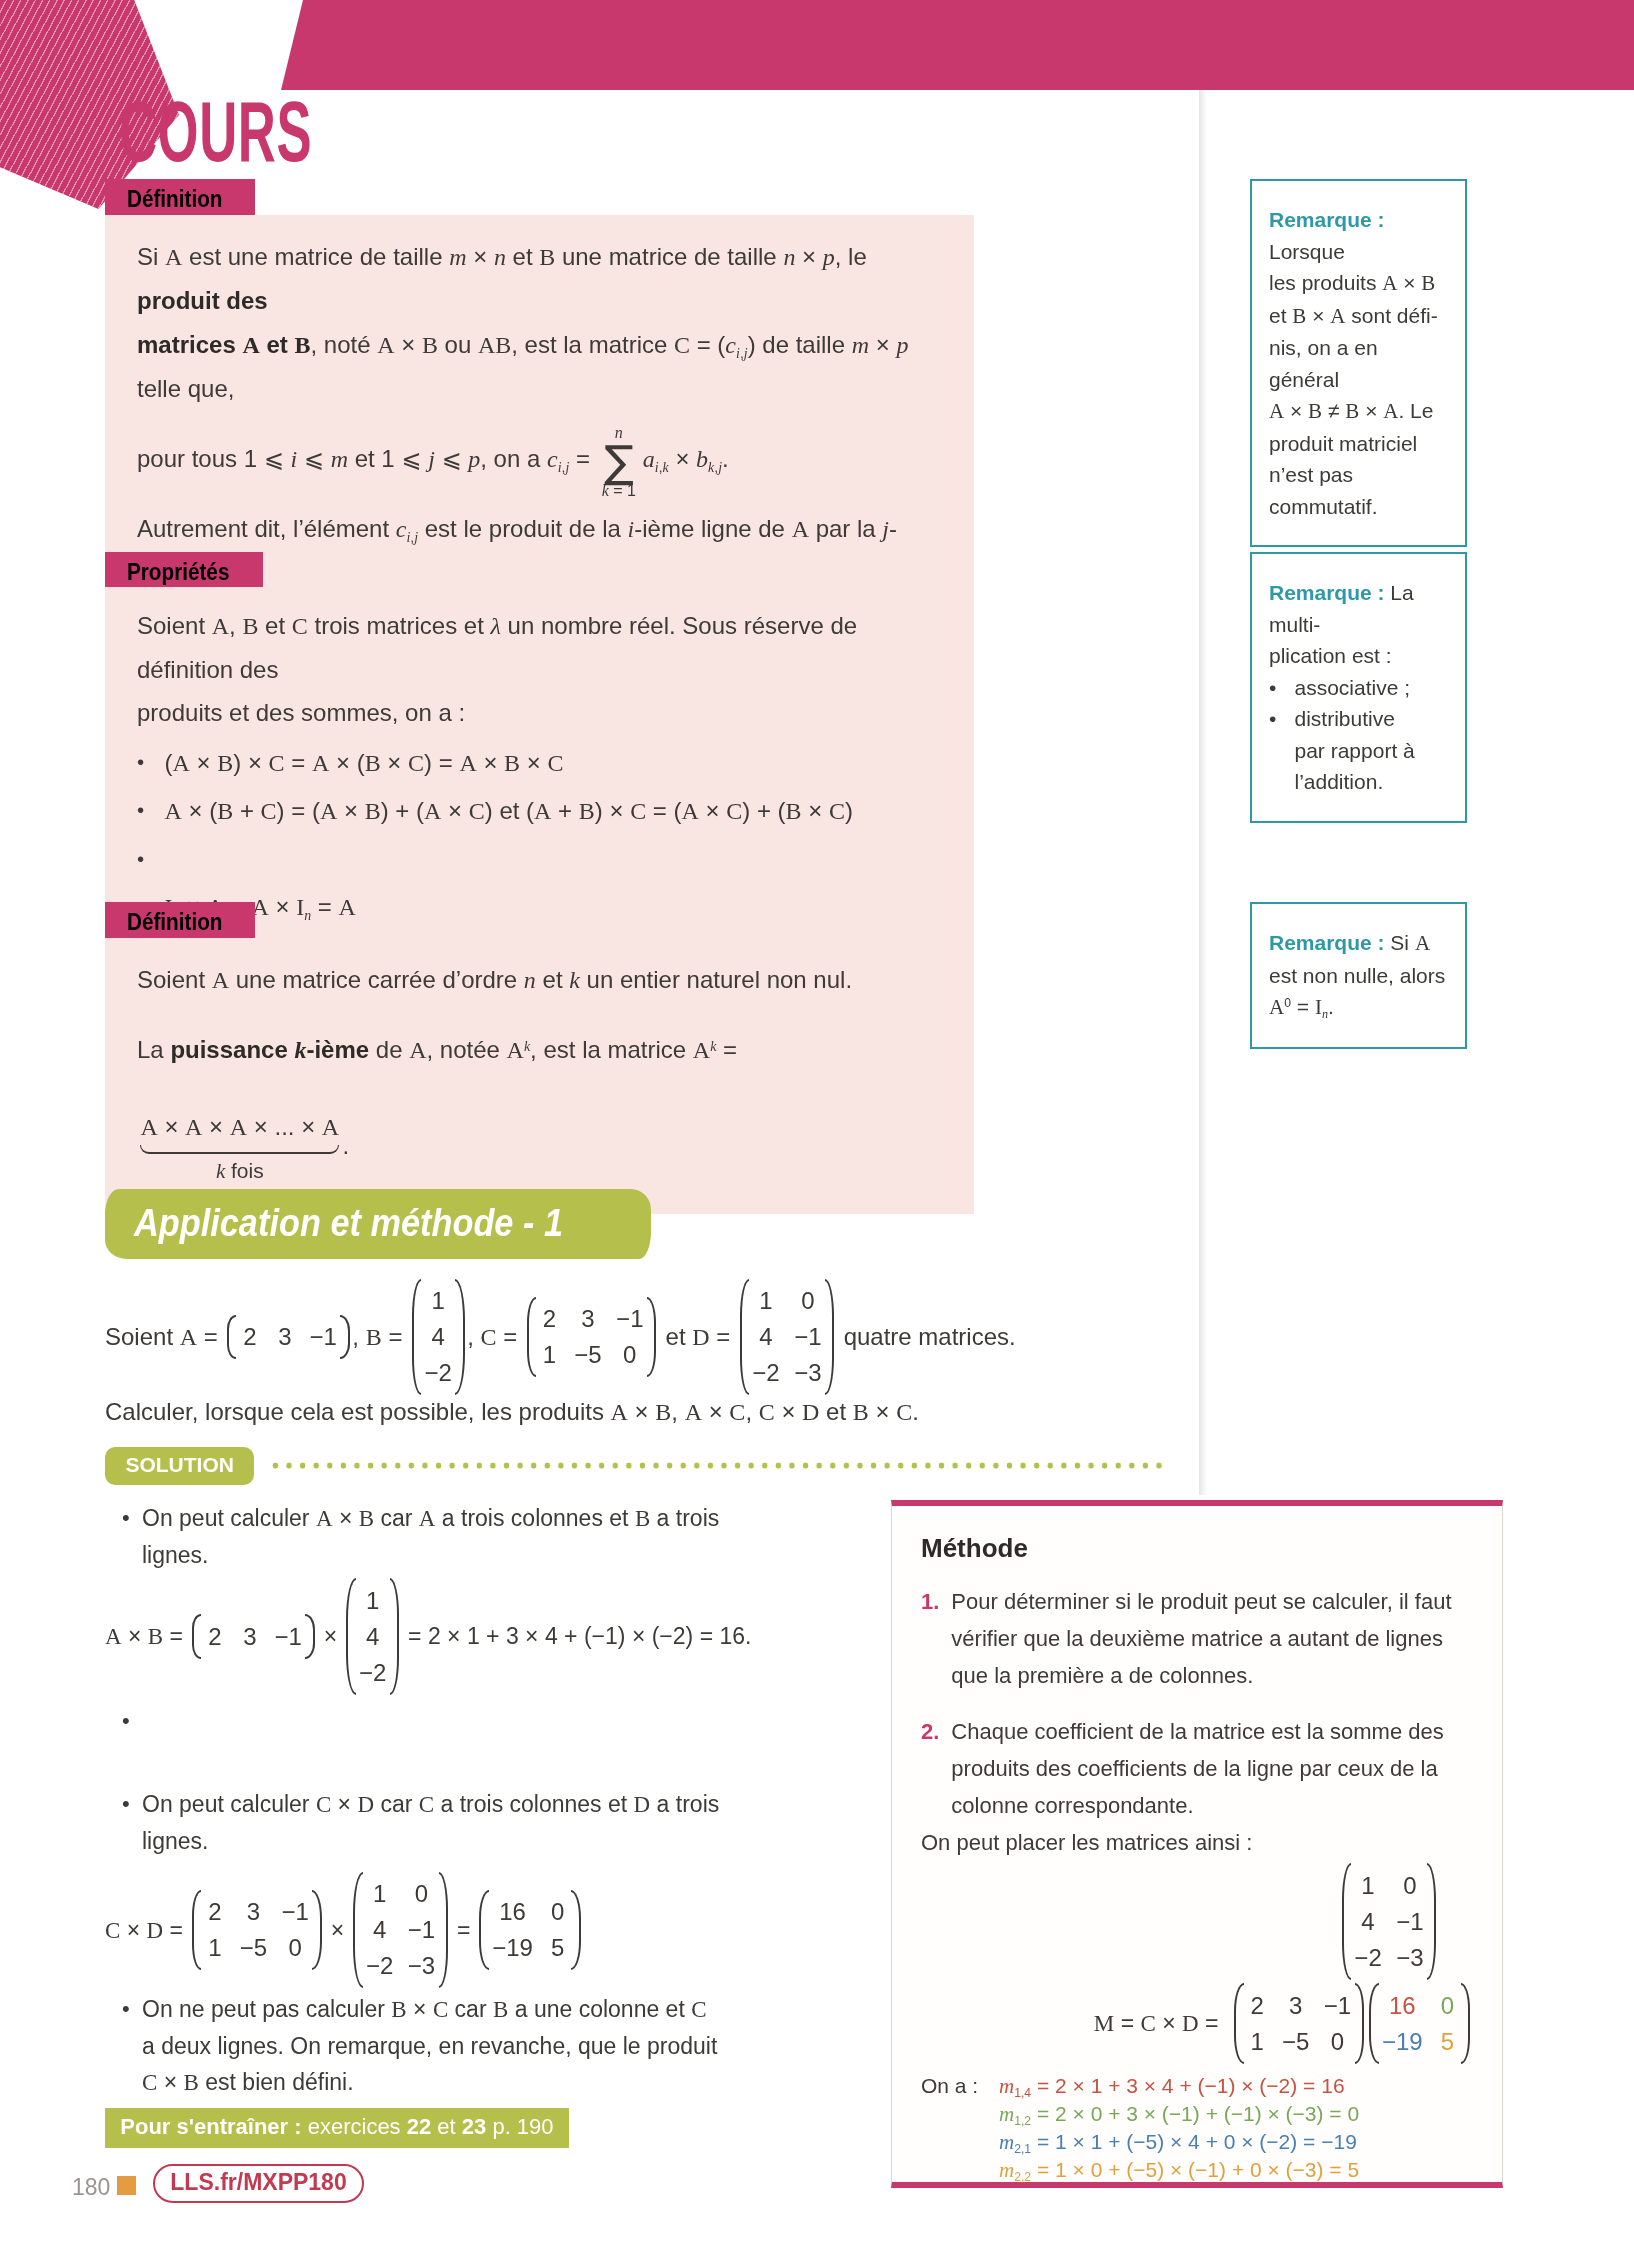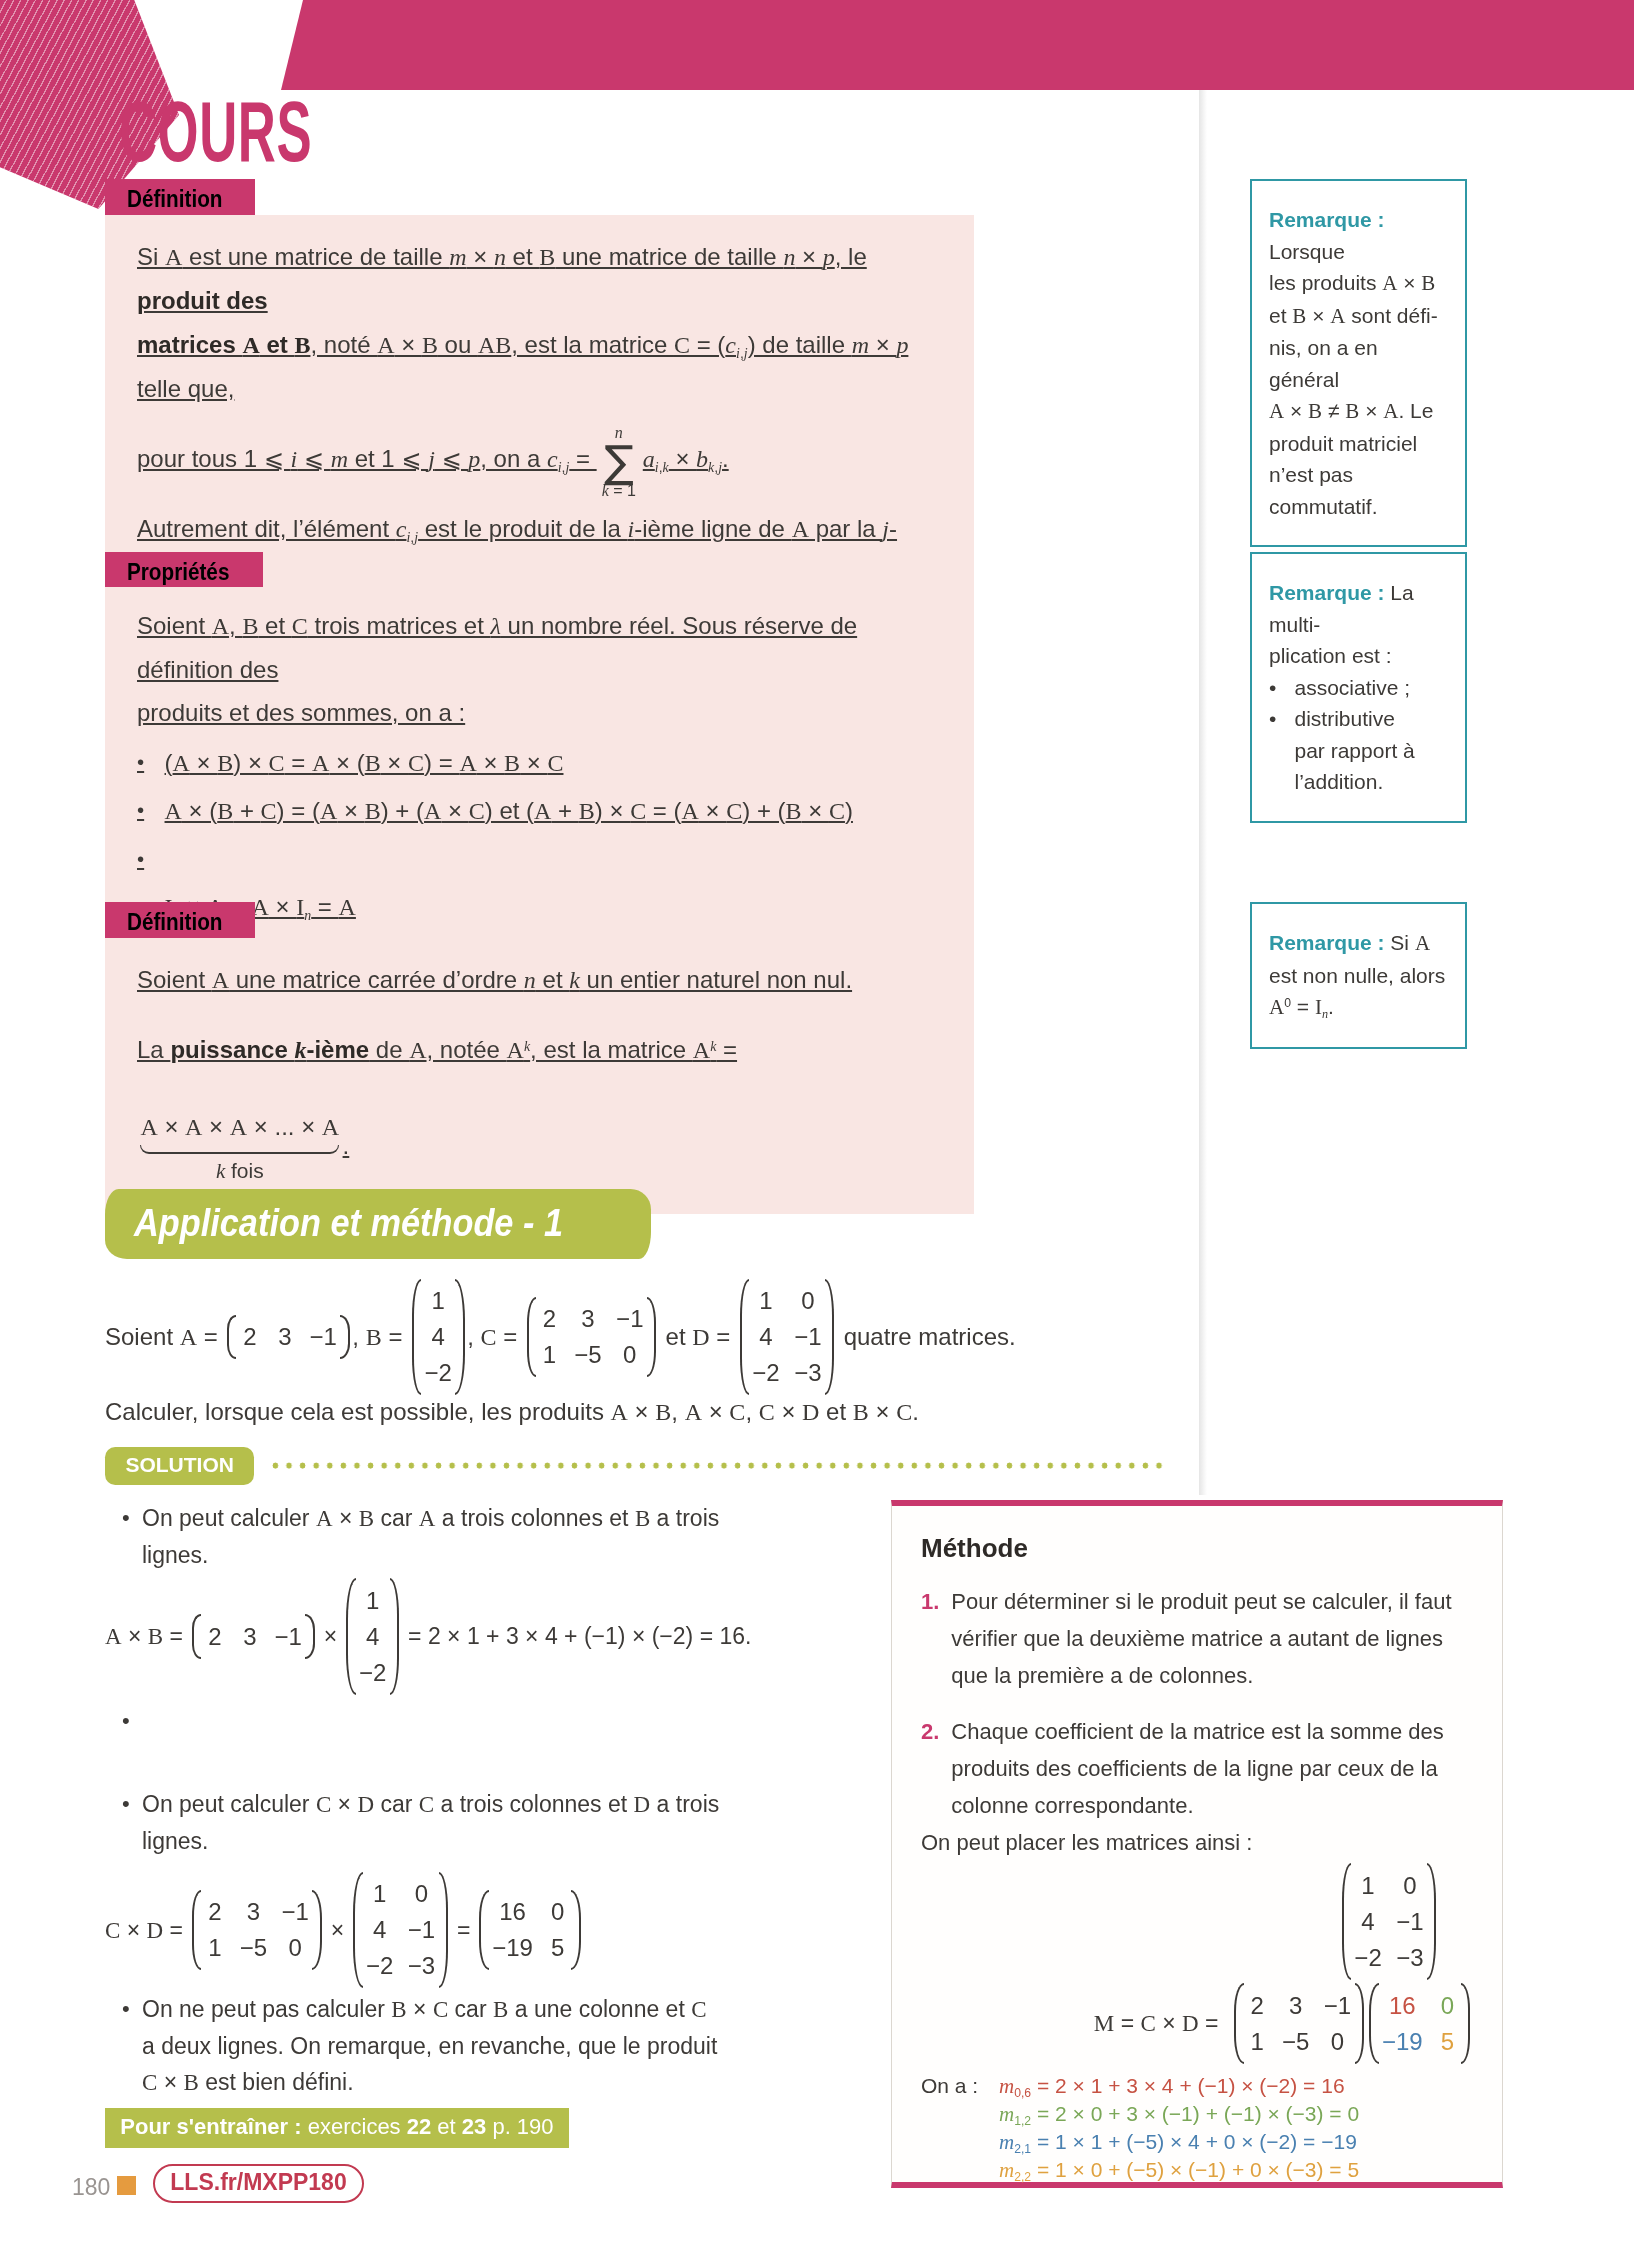--- a/index.html
+++ b/index.html
@@ -23,21 +23,21 @@
   #topbar{left:281px;top:0;width:1354px;height:90px;background:#c9386d;
     clip-path:polygon(22px 0,100% 0,100% 100%,0 100%);}
   #cours{left:119px;top:89px;font-size:85px;font-weight:bold;color:#c9386d;
     line-height:1;transform:scaleX(0.62);transform-origin:left top;letter-spacing:0.9px;}
 
   
   .toplabel{background:#c9386d;color:#000000;font-weight:bold;font-size:23px;
     padding:6.8px 22px 8.5px;display:inline-block;}
   .toplabel>span{display:inline-block;transform:scaleX(0.9);transform-origin:left center;}
   .pinkbody{background:#f9e6e3;width:869px;box-sizing:border-box;
-    padding:20.4px 32px;font-size:24px;line-height:44px;text-decoration:underline;}
+    padding:20.4px 32px;font-size:24px;line-height:44px;}
   .l-tall{line-height:95px;}
   .bigsum{display:inline-flex;flex-direction:column;align-items:center;
     vertical-align:middle;margin:0 6.8px 0 5.1px;}
   .bigsum .lim{font-size:16px;line-height:17px;}
   .bigsum .sg{font-size:44px;line-height:41px;font-family:"DejaVu Sans",sans-serif;}
   .pbullet{display:flex;gap:20.4px;margin-top:10.2px;line-height:37px;}
   .pdot{font-size:20.4px;}
   .ub{display:inline-flex;flex-direction:column;align-items:center;vertical-align:middle;margin:0 3.4px;}
   .ub .t{line-height:1.25;}
   .ub .arc{align-self:stretch;height:7.7px;border-left:1.7px solid #3d3a37;
@@ -340,21 +340,21 @@
             <span class="mc" style="color: rgb(122, 167, 87);">0</span>
             <span class="mc" style="color: rgb(74, 128, 176);">−19</span>
             <span class="mc" style="color: rgb(223, 161, 63);">5</span>
           </span>
         </span>
     </div>
   </div>
   <div class="onarow">
     <span class="onalabel">On a :</span>
     <div class="mlines">
-      <div style="color: rgb(198, 82, 67);"><it>m</it><sub>0,6</sub>&nbsp;= 2 × 1 + 3 × 4 + (−1) × (−2) = 16</div>
+      <div style="color: rgb(198, 82, 67);"><it>m</it><sub>1,4</sub>&nbsp;= 2 × 1 + 3 × 4 + (−1) × (−2) = 16</div>
       <div style="color: rgb(122, 167, 87);"><it>m</it><sub>1,2</sub>&nbsp;= 2 × 0 + 3 × (−1) + (−1) × (−3) = 0</div>
       <div style="color: rgb(74, 128, 176);"><it>m</it><sub>2,1</sub>&nbsp;= 1 × 1 + (−5) × 4 + 0 × (−2) = −19</div>
       <div style="color: rgb(223, 161, 63);"><it>m</it><sub>2,2</sub>&nbsp;= 1 × 0 + (−5) × (−1) + 0 × (−3) = 5</div>
     </div>
   </div>
 </div>
 
 <div id="pagenum" class="abs">180</div>
 <div id="fsquare" class="abs"></div>
 <div id="llspill" class="abs">LLS.fr/MXPP180</div>

